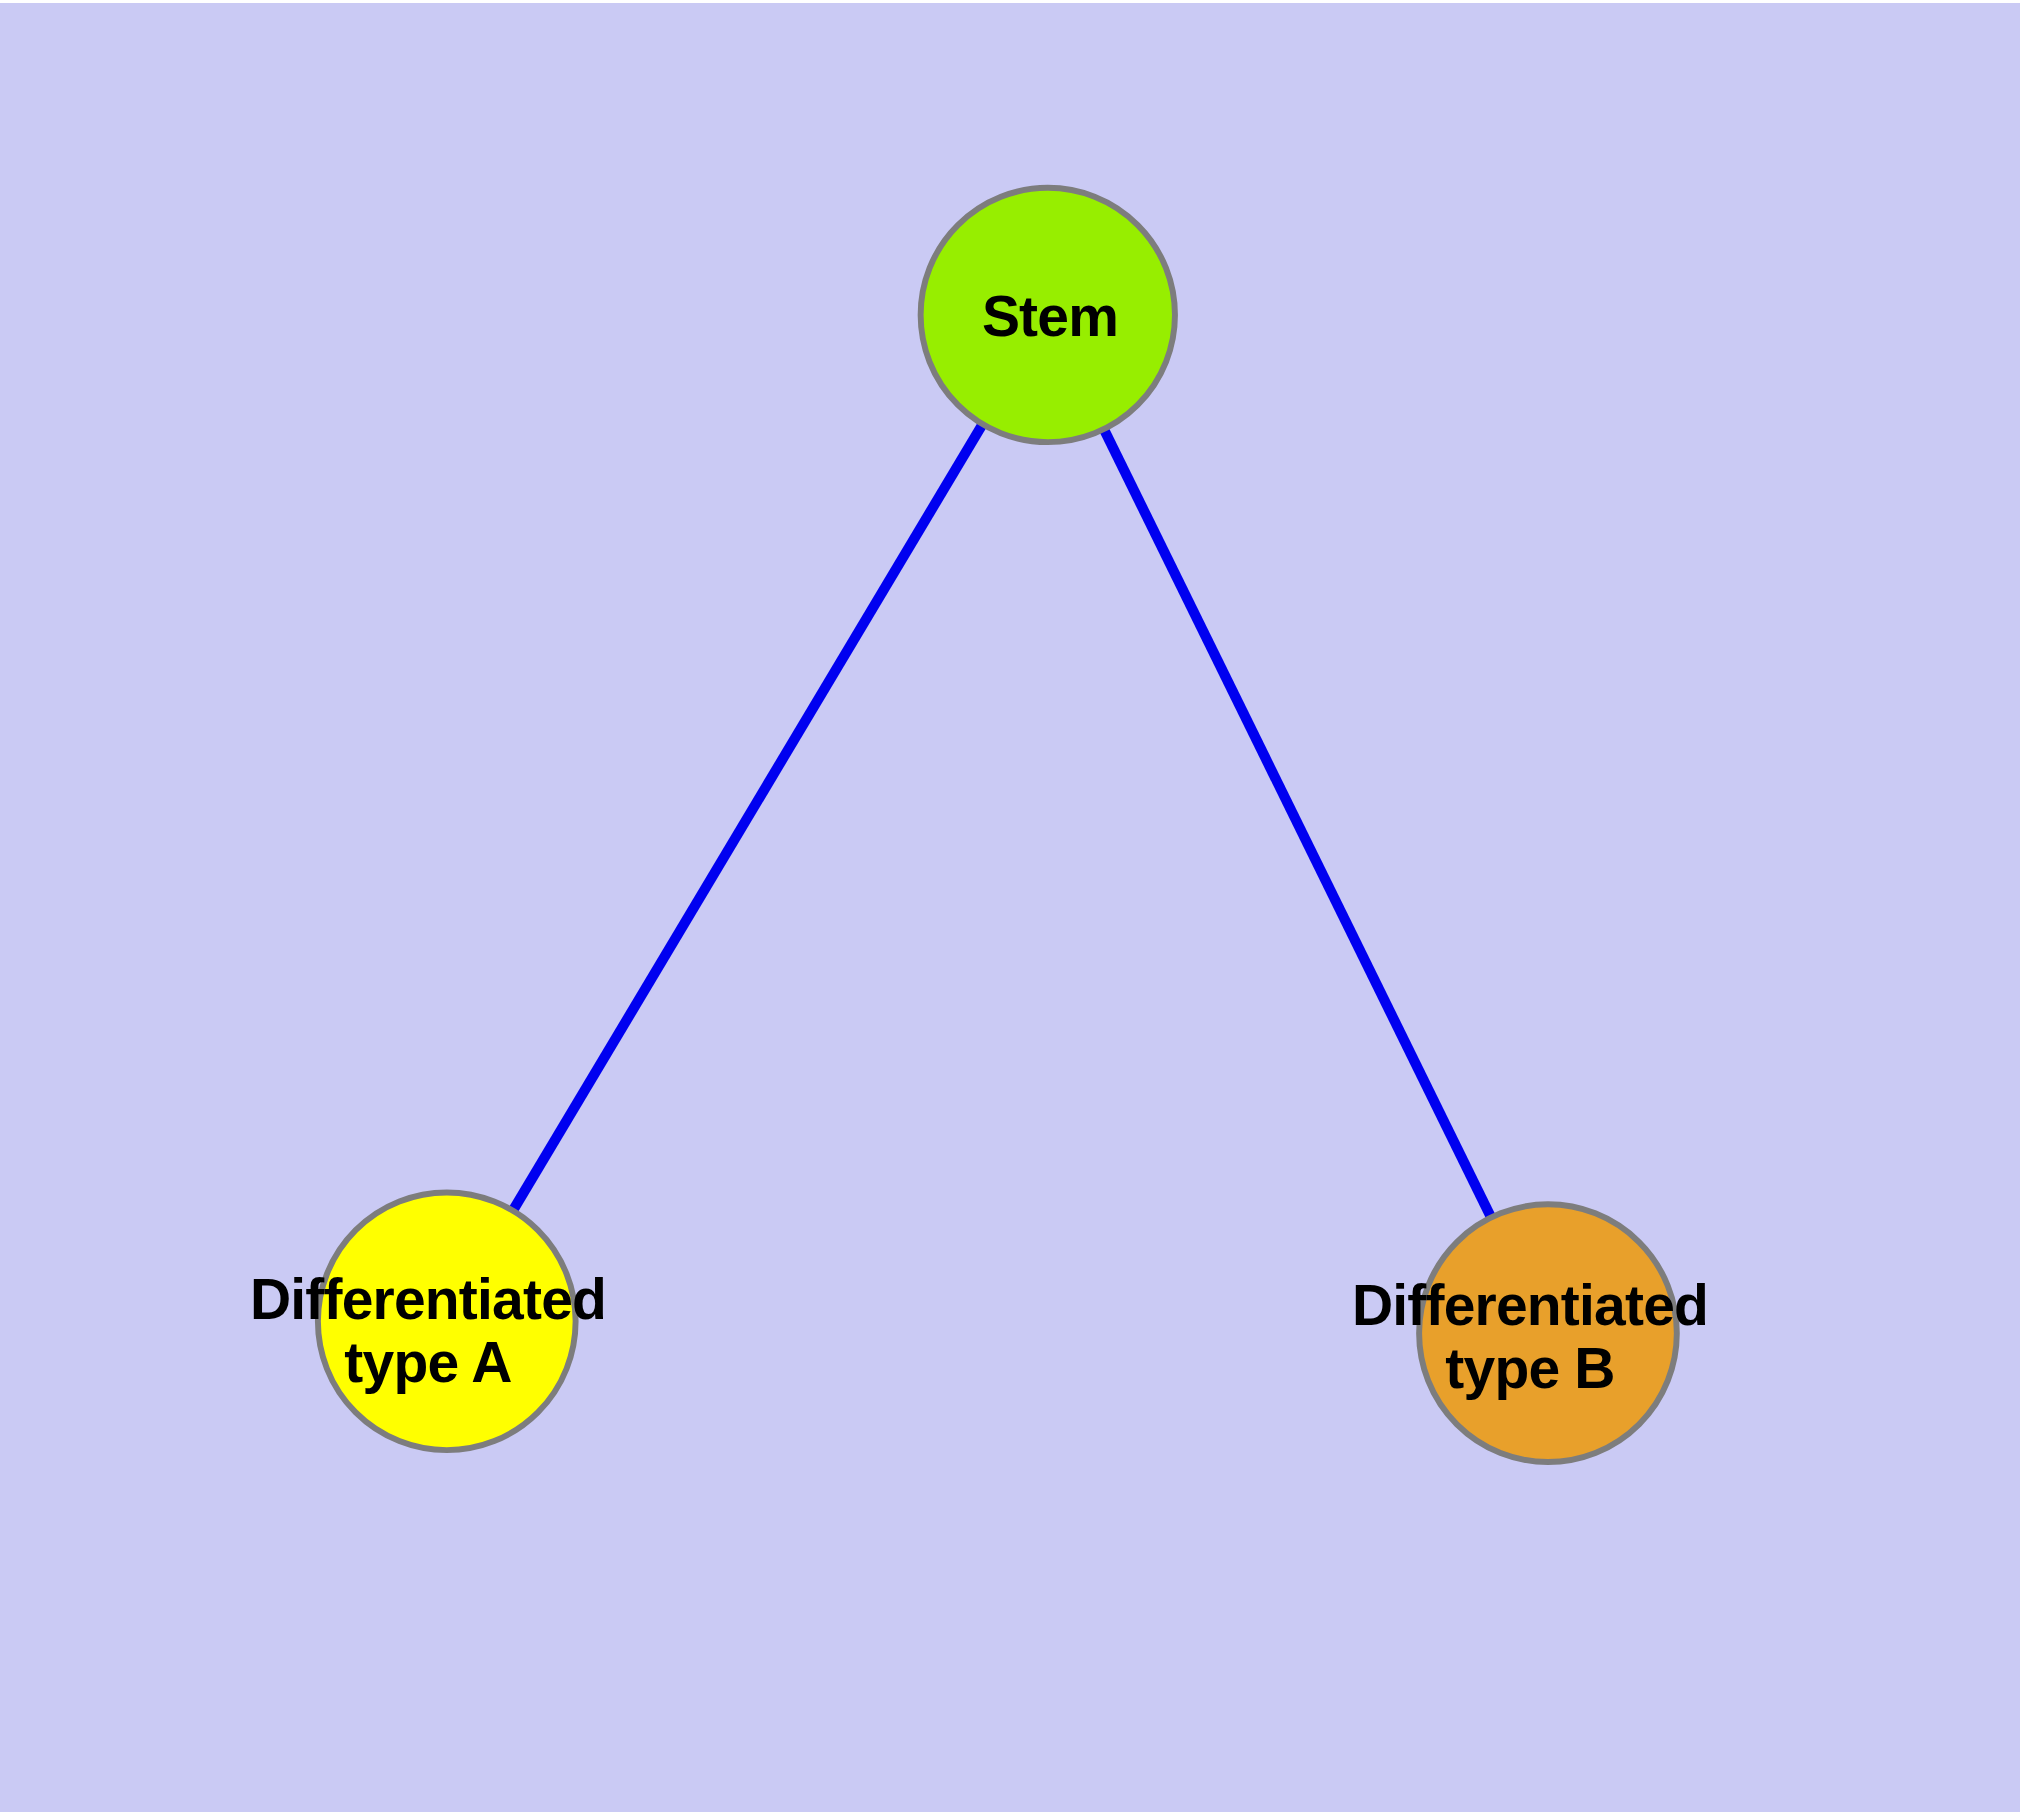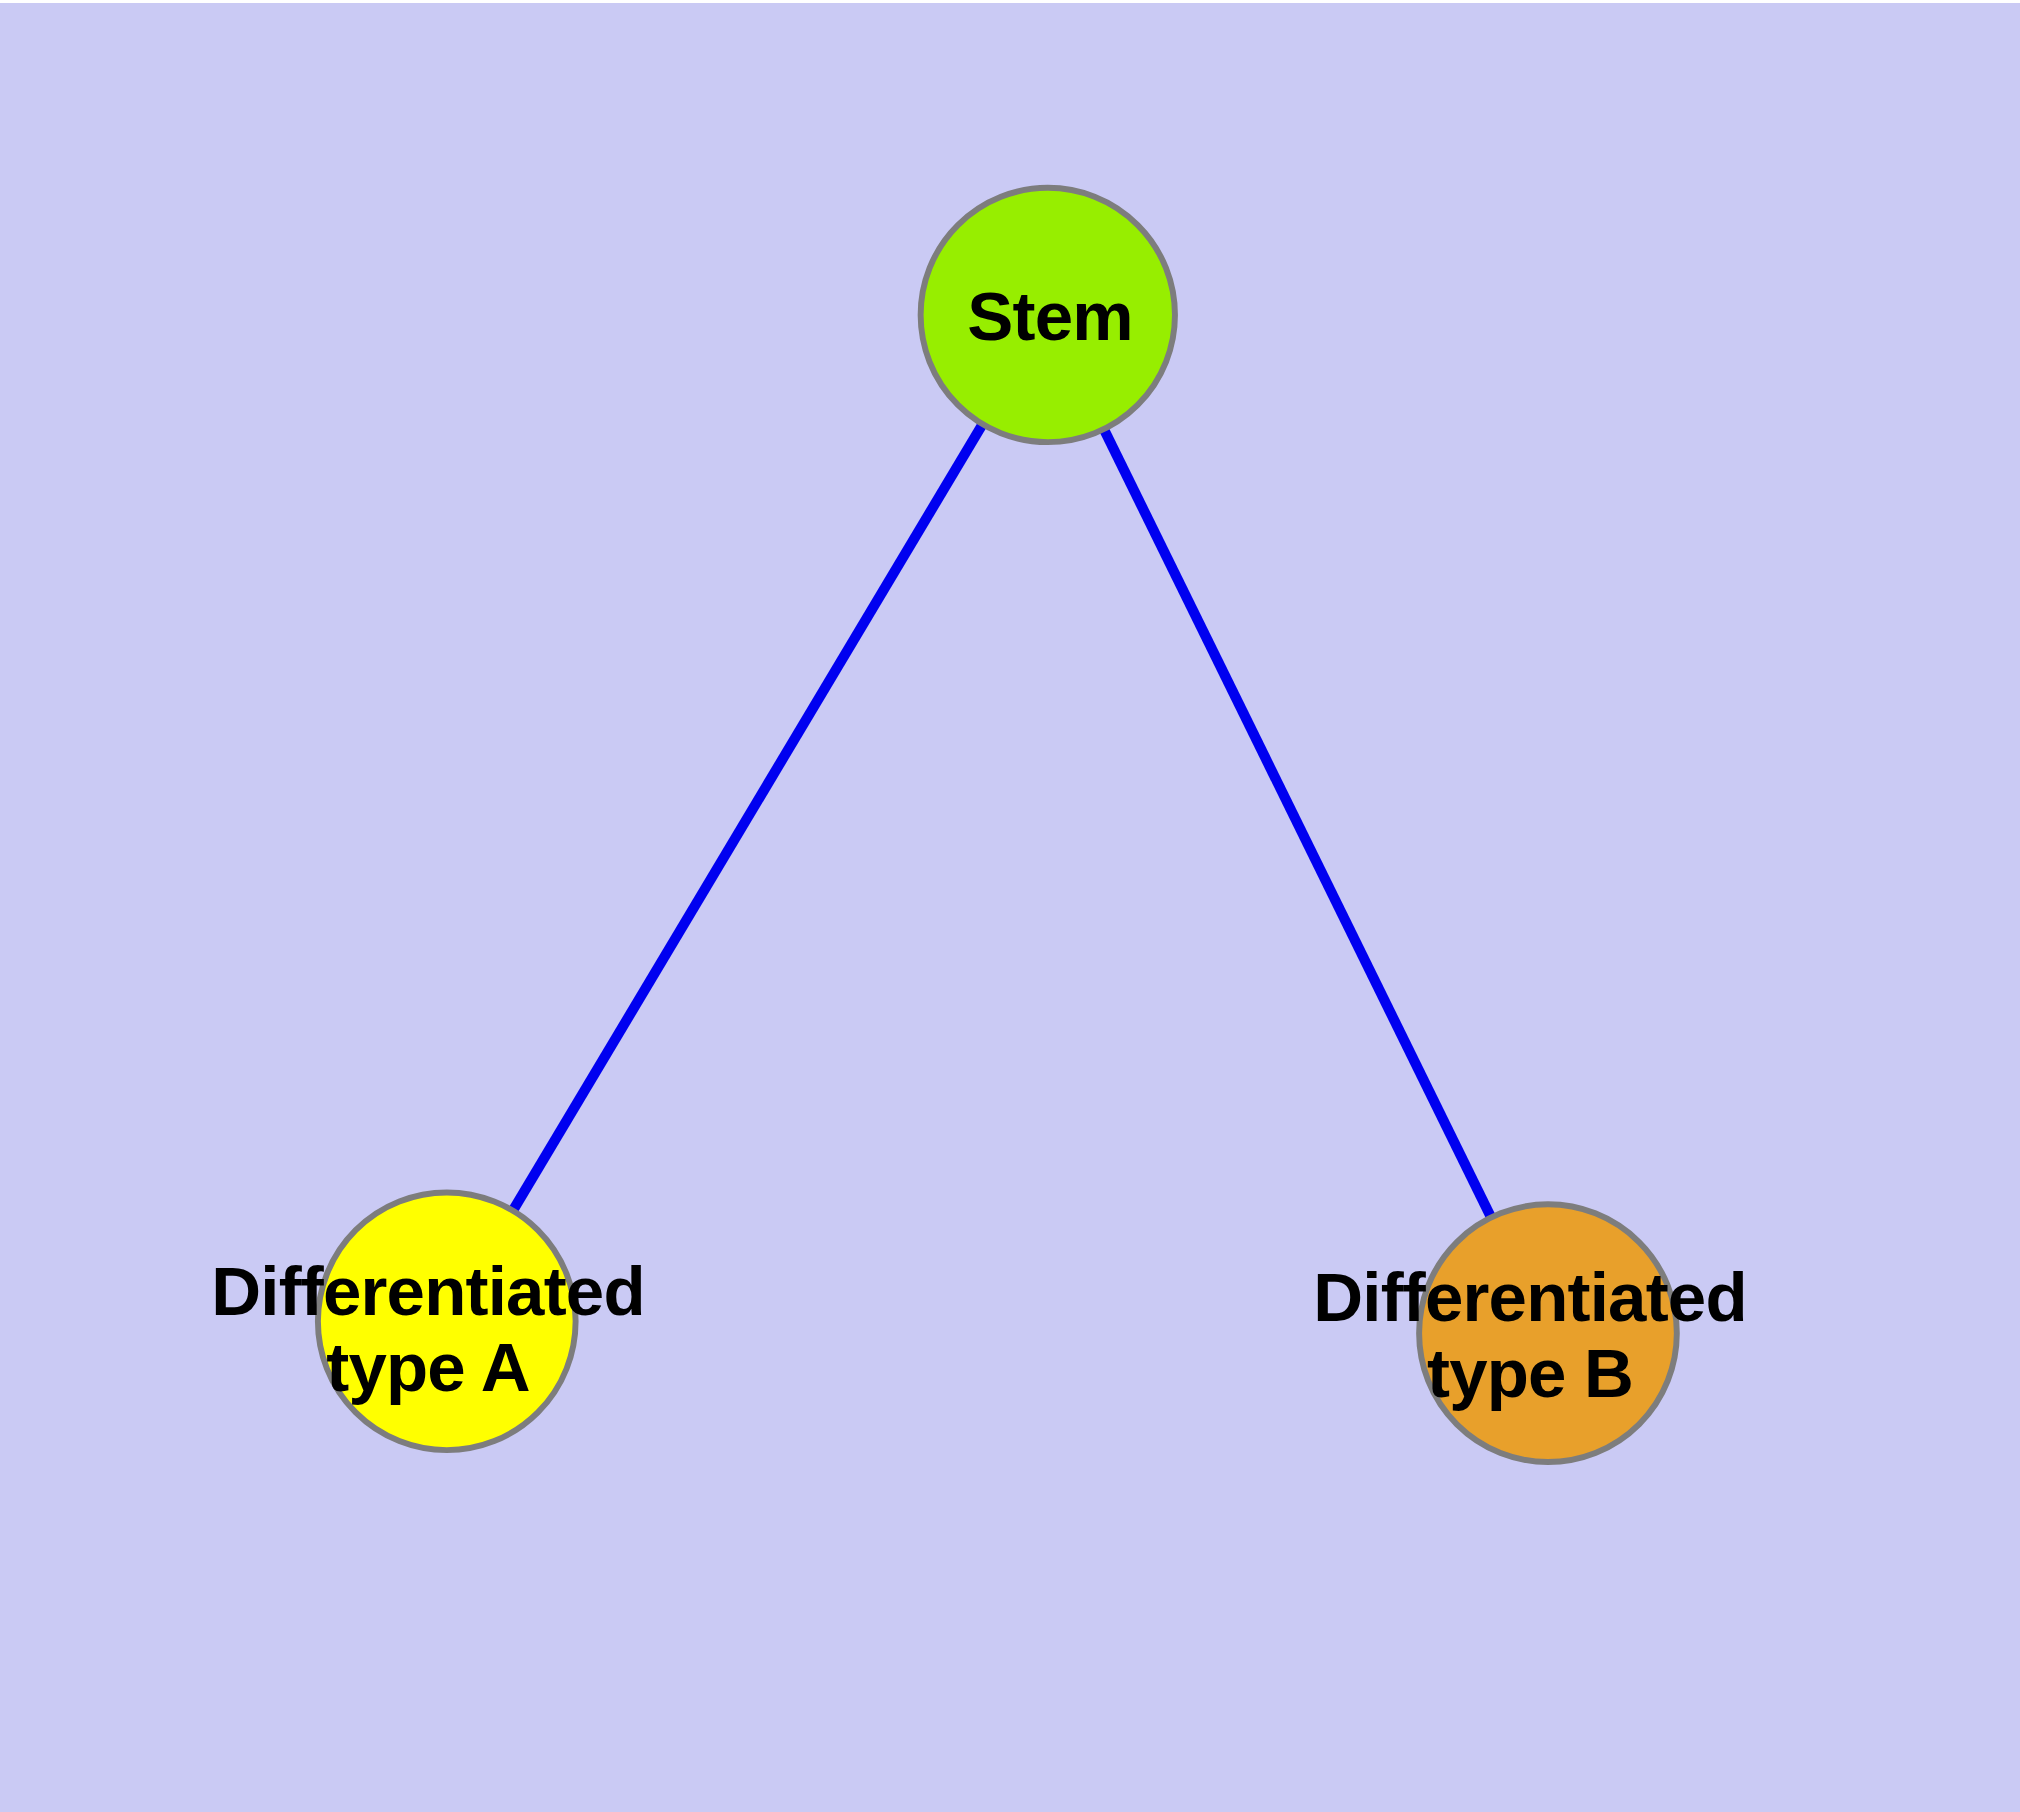--- a/index.html
+++ b/index.html
@@ -33,21 +33,21 @@
     position: absolute;
     left: 0;
     top: 0;
     width: 100%;
     height: 100%;
     display: block;
   }
   .node-label {
     position: absolute;
     transform: translate(-50%, -50%);
-    font-size: 69px;
+    font-size: 57px;
     font-weight: bold;
     line-height: 1.11;
     text-align: center;
     white-space: pre-line;
     letter-spacing: -0.8px;
   }
   .label-stem   { left: 1050px; top: 314px; }
   .label-type-a { left: 428px;  top: 1328px; }
   .label-type-b { left: 1530px; top: 1334px; }
 </style>

